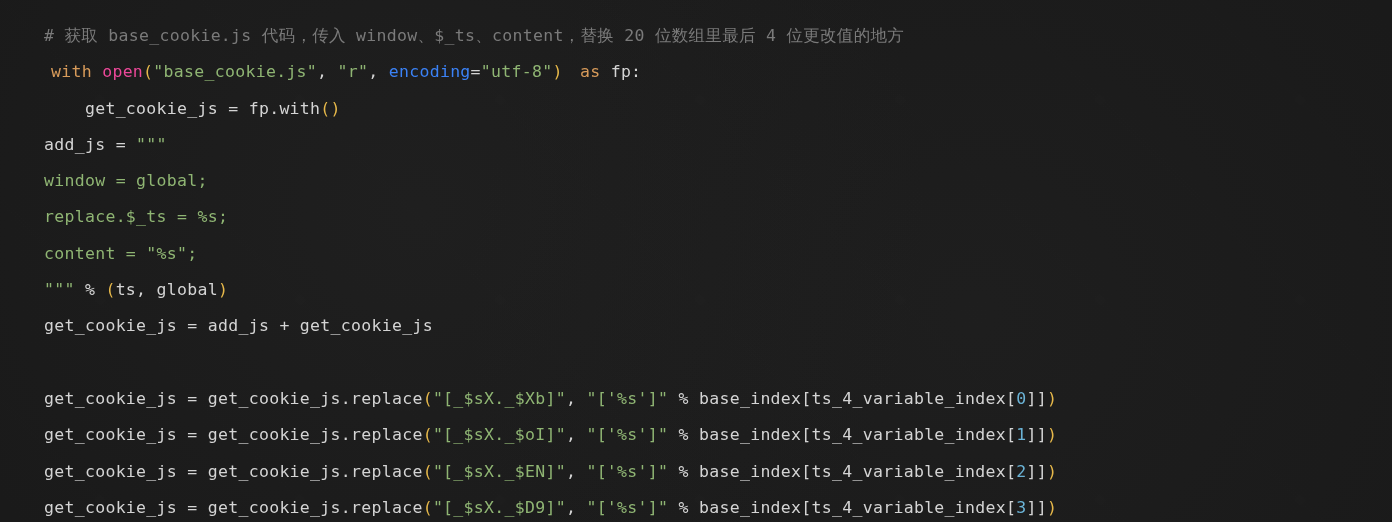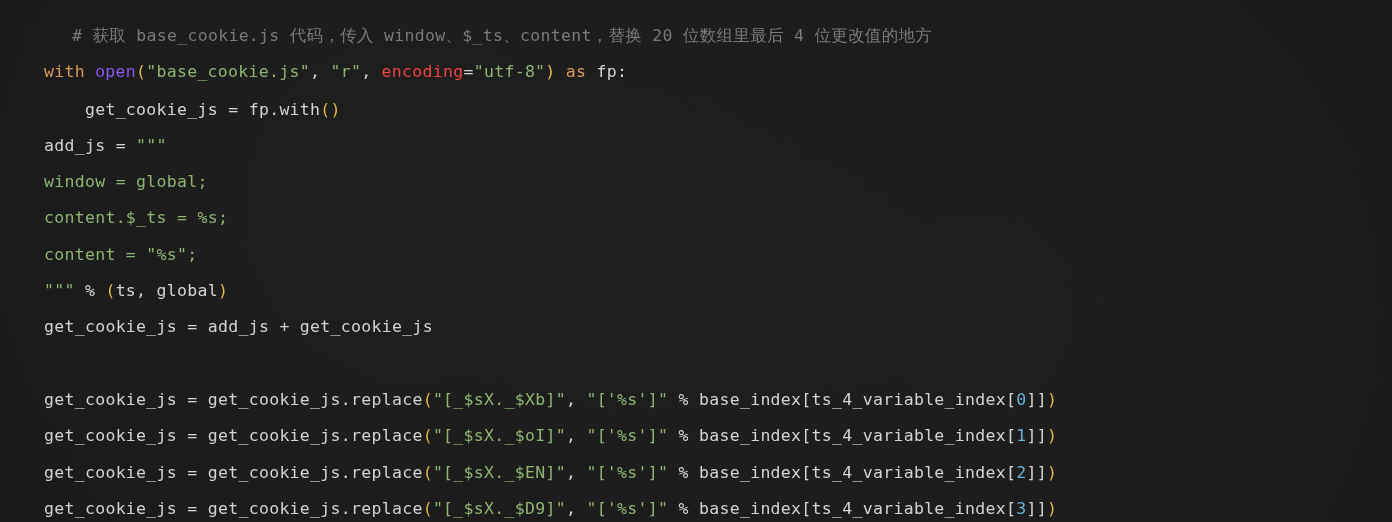--- a/index.html
+++ b/index.html
@@ -32,39 +32,39 @@
         linear-gradient(-45deg, transparent 48%, rgba(100,100,100,0.02) 49%, rgba(100,100,100,0.02) 51%, transparent 52%);
       background-size: 200px 200px;
       pointer-events: none;
       opacity: 0.4;
     }
     .code-container {
       white-space: pre;
       position: relative;
       z-index: 1;
     }
-    .comment { color: #7a7a7a; margin-left: 28px; }
-    .keyword { color: #d89b5a; }
-    .func { color: #8b5cf6; font-family: Liberation Mono, monospace; }
+    .comment { color: #7a7a7a; }
+    .keyword { color: #d89b5a; margin-left: 7px; }
+    .func { color: #ec4899; }
     .paren { color: #e6b84a; }
     .string { color: #8fb573; }
-    .param { color: #ef4444; text-align: right; }
+    .param { color: #3b82f6; text-align: right; }
     .ident { color: #d4d4d4; }
     .op { color: #d4d4d4; }
     .number { color: #6bb3d6; }
   </style>
 </head>
 <body>
 
 <div class="code-container"><span class="comment"># 获取 base_cookie.js 代码，传入 window、$_ts、content，替换 20 位数组里最后 4 位更改值的地方</span>
 <span class="keyword">with</span> <span class="func">open</span><span class="paren">(</span><span class="string">"base_cookie.js"</span><span class="ident">, </span><span class="string">"r"</span><span class="ident">, </span><span class="param">encoding</span><span class="op">=</span><span class="string">"utf-8"</span><span class="paren">)</span><span class="keyword"> as </span><span class="ident">fp:</span>
 <span>    </span><span class="ident">get_cookie_js = fp.with</span><span class="paren">(</span><span class="paren">)</span>
 <span class="ident">add_js = </span><span class="string">"""</span>
 <span class="string">window = global;</span>
-<span class="string">content.$_ts = %s;</span>
+<span class="string">replace.$_ts = %s;</span>
 <span class="string">content = "%s";</span>
 <span class="string">"""</span><span class="op"> % </span><span class="paren">(</span><span class="ident">ts</span><span class="ident">, </span><span class="ident">global</span><span class="paren">)</span>
 <span class="ident">get_cookie_js = add_js + get_cookie_js</span>
 
 <span class="ident">get_cookie_js = get_cookie_js.replace</span><span class="paren">(</span><span class="string">"[_$sX._$Xb]"</span><span class="ident">, </span><span class="string">"['%s']"</span><span class="ident"> % base_index[ts_4_variable_index[</span><span class="number">0</span><span class="ident">]]</span><span class="paren">)</span>
 <span class="ident">get_cookie_js = get_cookie_js.replace</span><span class="paren">(</span><span class="string">"[_$sX._$oI]"</span><span class="ident">, </span><span class="string">"['%s']"</span><span class="ident"> % base_index[ts_4_variable_index[</span><span class="number">1</span><span class="ident">]]</span><span class="paren">)</span>
 <span class="ident">get_cookie_js = get_cookie_js.replace</span><span class="paren">(</span><span class="string">"[_$sX._$EN]"</span><span class="ident">, </span><span class="string">"['%s']"</span><span class="ident"> % base_index[ts_4_variable_index[</span><span class="number">2</span><span class="ident">]]</span><span class="paren">)</span>
 <span class="ident">get_cookie_js = get_cookie_js.replace</span><span class="paren">(</span><span class="string">"[_$sX._$D9]"</span><span class="ident">, </span><span class="string">"['%s']"</span><span class="ident"> % base_index[ts_4_variable_index[</span><span class="number">3</span><span class="ident">]]</span><span class="paren">)</span></div>
 
 </body></html>

